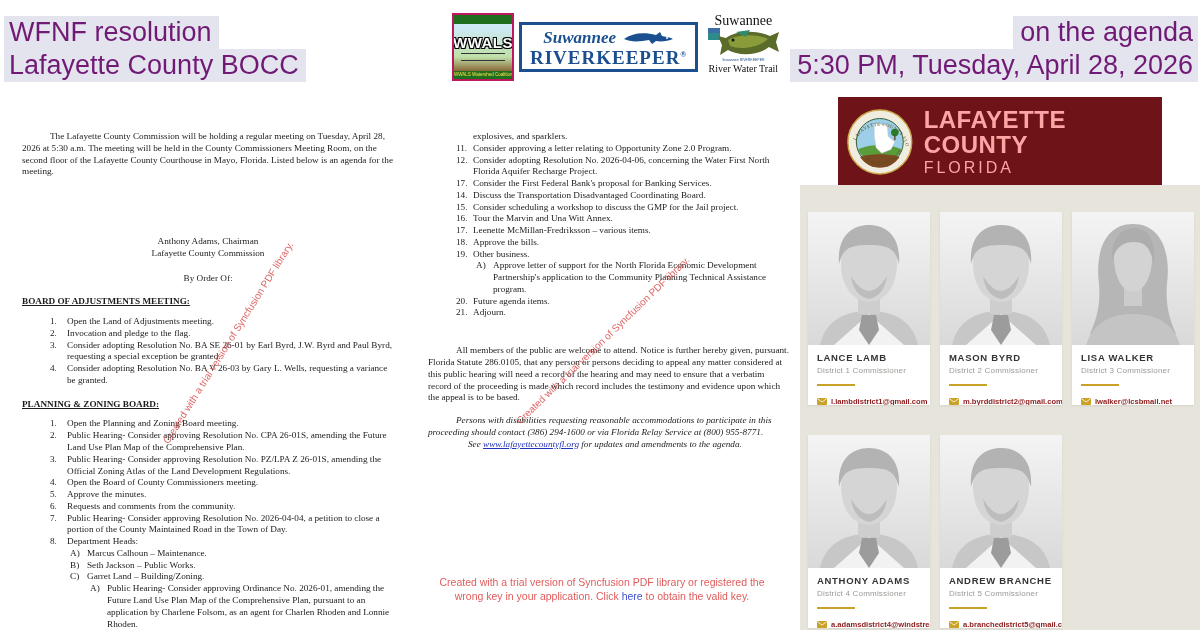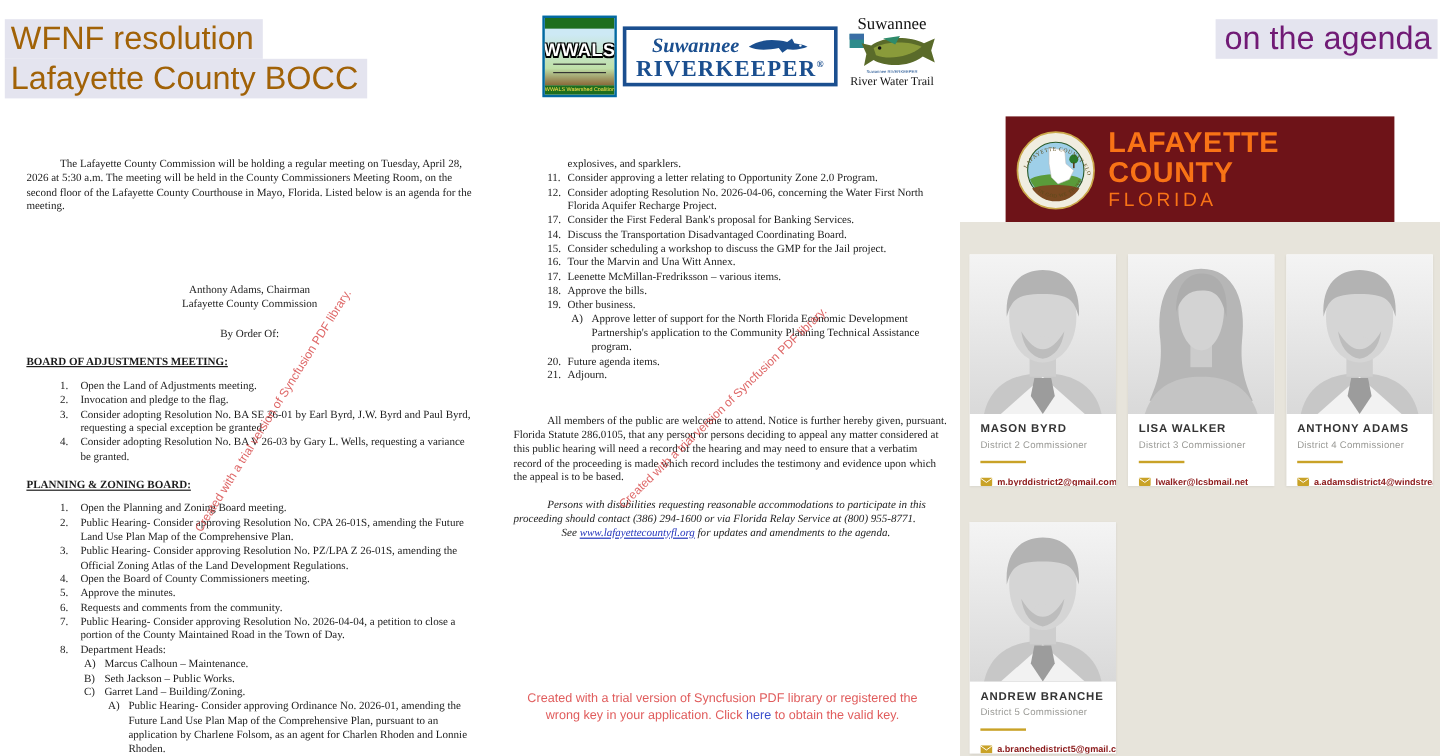--- a/index.html
+++ b/index.html
@@ -1,27 +1,27 @@
 <!DOCTYPE html>
 <html><head>
 <meta charset="utf-8">
 <style>
   html,body{margin:0;padding:0;}
   body{width:1200px;height:630px;position:relative;background:#ffffff;overflow:hidden;
        font-family:"Liberation Sans",sans-serif;-webkit-font-smoothing:antialiased;}
 
   
-  .hdr-left{position:absolute;left:4px;top:16px;font-size:27px;color:#a16207;line-height:1.12;}
+  .hdr-left{position:absolute;left:4px;top:16px;font-size:27px;color:#701a75;line-height:1.12;}
   .hdr-right{position:absolute;right:2px;top:16px;font-size:27px;color:#701a75;line-height:1.12;text-align:right;}
   .hl{background:#e4e4ef;padding:1px 7px 2px 5px;display:inline-block;}
   .hdr-right .hl{padding:1px 5px 2px 7px;}
 
   
   .logos{position:absolute;left:452px;top:12px;height:70px;display:flex;align-items:center;gap:5px;}
-  .wwals{width:62px;height:68px;background:#bfe0f2;border:2px solid #0369a1;box-sizing:border-box;
+  .wwals{width:62px;height:68px;background:#bfe0f2;border:2px solid #be185d;box-sizing:border-box;
          display:flex;flex-direction:column;justify-content:space-between;overflow:hidden;}
   .wwals-top{background:#1e6e1e;height:9px;}
   .wwals-mid{flex:1;position:relative;background:linear-gradient(#cde9f5 10%,#bfe0a8 70%,#8a6a3a 100%);
              display:flex;flex-direction:column;align-items:center;justify-content:center;}
   .wwals-word{font-weight:bold;font-size:15px;color:#fff;letter-spacing:0.5px;
               text-shadow:-1px -1px 0 #000,1px -1px 0 #000,-1px 1px 0 #000,1px 1px 0 #000;}
   .wwals-lines{width:44px;height:6px;border-top:1px solid #333;border-bottom:1px solid #333;margin-top:2px;}
   .wwals-bot{background:#1e6e1e;color:#ffe24a;font-size:4.5px;text-align:center;line-height:8px;height:8px;white-space:nowrap;}
   .rk{height:50px;background:#fff;border:3px solid #1b4f8f;box-sizing:border-box;padding:2px 8px;
       display:flex;flex-direction:column;justify-content:center;align-items:center;}
@@ -60,21 +60,21 @@
       white-space:nowrap;pointer-events:none;}
   .wm1{left:110px;top:240px;width:240px;transform:rotate(-58deg);}
   .wm2{left:485px;top:238px;width:240px;transform:rotate(-44deg);}
   .trial{position:absolute;left:428px;top:480px;width:348px;font-family:"Liberation Sans",sans-serif;
          font-size:10.5px;line-height:1.35;color:#e05c5c;text-align:center;}
   .trial a{color:#3c50cc;text-decoration:none;}
 
   
   .banner{position:absolute;left:838px;top:97px;width:324px;height:90px;background:#6e1318;
           display:flex;align-items:center;box-sizing:border-box;padding-left:8px;}
-  .banner-text{margin-left:10px;color:#f97316;}
+  .banner-text{margin-left:10px;color:#fca5a5;}
   .banner-title{font-size:24px;font-weight:bold;letter-spacing:0.5px;line-height:1.05;}
   .banner-sub{font-size:16px;letter-spacing:3px;font-weight:normal;margin-top:2px;}
   .panel{position:absolute;left:800px;top:185px;width:400px;height:445px;background:#e7e4db;box-sizing:border-box;
          padding:27px 0 0 8px;}
   .cards{display:grid;grid-template-columns:repeat(3,122px);gap:30px 10px;}
   .card{width:122px;height:193px;background:#fff;box-shadow:0 1px 2px rgba(0,0,0,0.08);overflow:hidden;}
   .photo{height:133px;background:linear-gradient(#f4f4f4,#d9d9d9);}
   .photo svg{display:block;width:122px;height:133px;}
   .info{padding:7px 9px 0 9px;font-family:"Liberation Sans",sans-serif;}
   .cname{font-size:9.5px;font-weight:bold;letter-spacing:0.7px;color:#333;}
@@ -108,20 +108,21 @@
   </defs>
 </svg>
 
 <div>
   <div class="hdr-left">
     <span class="hl">WFNF resolution</span><br>
     <span class="hl">Lafayette County BOCC</span>
   </div>
   <div class="hdr-right">
     <span class="hl">on the agenda</span><br>
+    <span class="hl">5:30 PM, Tuesday, April 28, 2026</span>
   </div>
 
   <div class="logos">
     <div class="wwals">
       <div class="wwals-top"></div>
       <div class="wwals-mid">
         <span class="wwals-word">WWALS</span>
         <div class="wwals-lines"></div>
       </div>
       <div class="wwals-bot">WWALS Watershed Coalition</div>
@@ -330,20 +331,39 @@
 
 <div class="panel">
   <div class="cards" id="cards">
       <div class="card">
         <div class="photo">
           <svg viewBox="0 0 122 133">
             <use href="#av-male"></use>
           </svg>
         </div>
         <div class="info">
+          <div class="cname">LANCE LAMB</div>
+          <div class="ctitle">District 1 Commissioner</div>
+          <div class="cdiv"></div>
+          <a class="cemail" href="#">
+            <svg class="env" width="10" height="7" viewBox="0 0 10 7">
+              <rect width="10" height="7" rx="1" fill="#c9a227"></rect>
+              <path d="M0.5,0.8 L5,4 L9.5,0.8" stroke="#fff" stroke-width="0.8" fill="none"></path>
+            </svg>
+            <span>l.lambdistrict1@gmail.com</span>
+          </a>
+        </div>
+      </div>
+      <div class="card">
+        <div class="photo">
+          <svg viewBox="0 0 122 133">
+            <use href="#av-male"></use>
+          </svg>
+        </div>
+        <div class="info">
           <div class="cname">MASON BYRD</div>
           <div class="ctitle">District 2 Commissioner</div>
           <div class="cdiv"></div>
           <a class="cemail" href="#">
             <svg class="env" width="10" height="7" viewBox="0 0 10 7">
               <rect width="10" height="7" rx="1" fill="#c9a227"></rect>
               <path d="M0.5,0.8 L5,4 L9.5,0.8" stroke="#fff" stroke-width="0.8" fill="none"></path>
             </svg>
             <span>m.byrddistrict2@gmail.com</span>
           </a>

